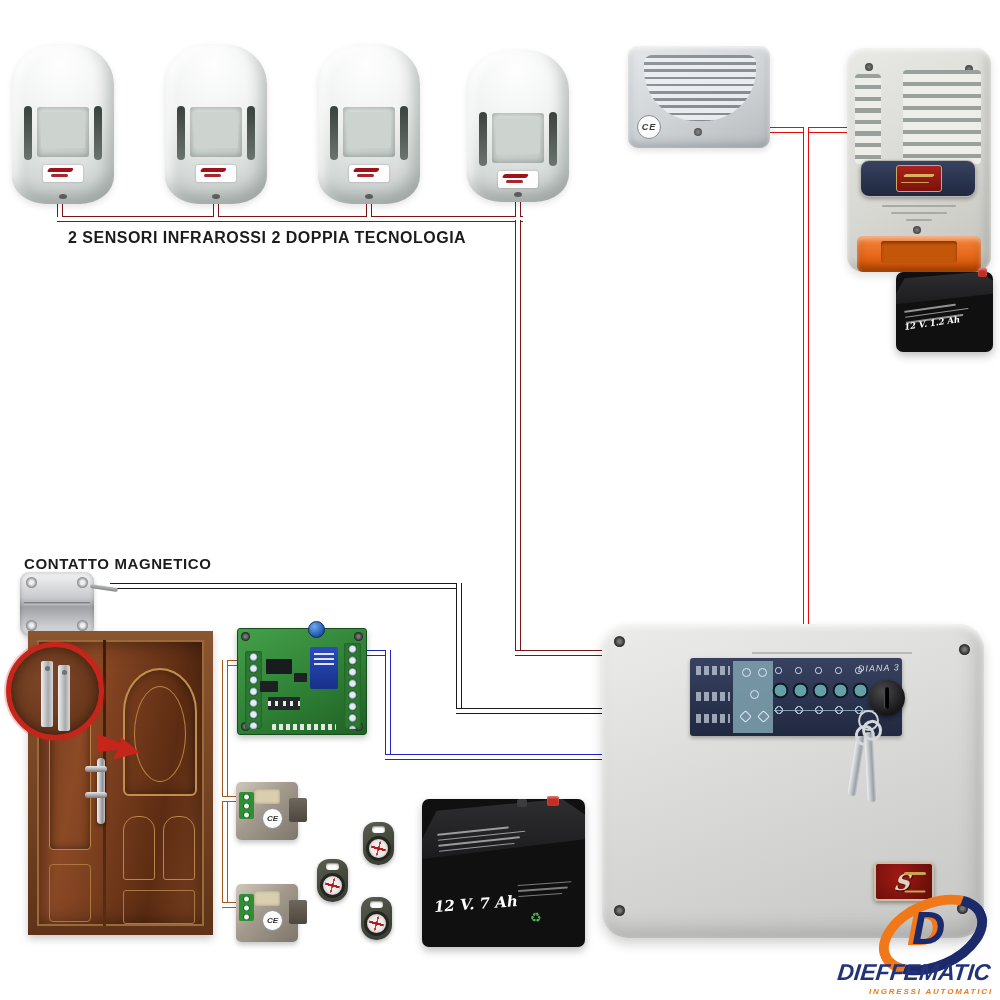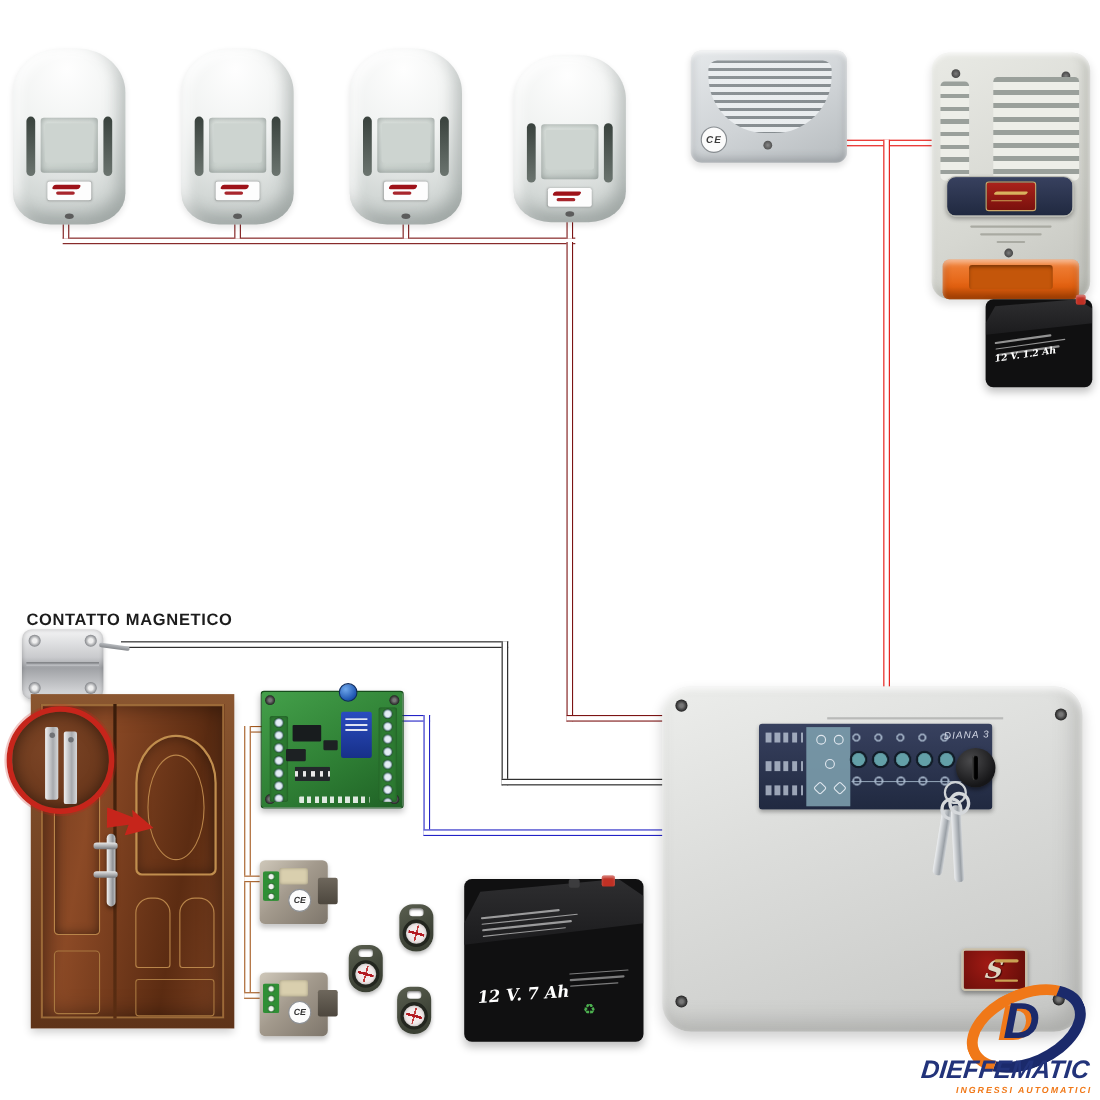--- a/index.html
+++ b/index.html
@@ -294,20 +294,21 @@
   </div>
   <div class="sensor" style="left:467px;top:50px;height:152px">
     <div class="sbody"></div>
     <div class="slot l"></div>
     <div class="slot r"></div>
     <div class="lens"></div>
     <div class="brandlbl"></div>
     <div class="dot"></div>
   </div>
 
+  <div class="caption cap-sensors">2 SENSORI INFRAROSSI 2 DOPPIA TECNOLOGIA</div>
 
   <div class="siren-in">
     <div class="grille"></div>
     <div class="ce">CE</div>
     <div class="screw"></div>
   </div>
 
   <div class="siren-out">
     <div class="so-screw" style="left:18px;top:15px"></div>
     <div class="so-screw" style="left:118px;top:17px"></div>

